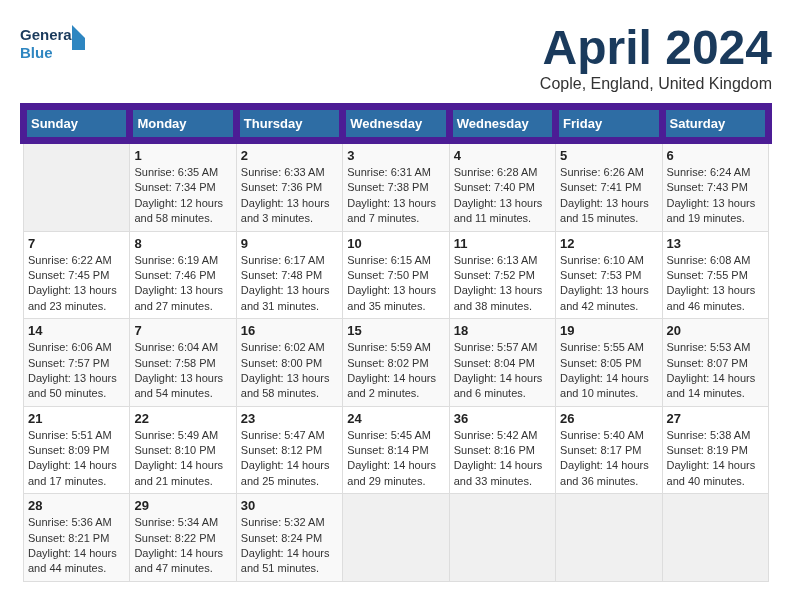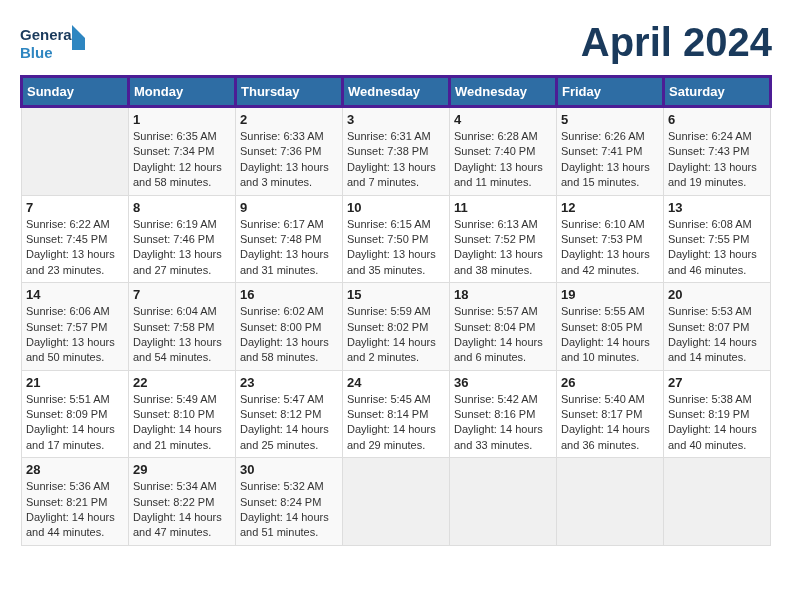--- a/index.html
+++ b/index.html
@@ -18,21 +18,21 @@
     }
     .logo {
       display: flex;
       align-items: center;
       gap: 4px;
     }
     .title-area {
       text-align: right;
     }
     .main-title {
-      font-size: 40px;
+      font-size: 48px;
       font-weight: bold;
       color: #1a3a5c;
     }
     .subtitle {
       font-size: 16px;
       color: #333;
     }
     table {
       width: 100%;
       border-collapse: collapse;
@@ -40,21 +40,21 @@
     }
     thead tr {
       background-color: #2e6da4;
       color: #fff;
     }
     thead th {
       padding: 6px 4px;
       text-align: left;
       font-size: 13px;
       font-weight: bold;
-      border: 3px solid #4c1d95;
+      border: 7px solid #4c1d95;
     }
     tbody tr {
       border-bottom: 1px solid #ccc;
     }
     tbody td {
       padding: 4px 4px 4px 4px;
       vertical-align: top;
       border: 1px solid #ddd;
       color: #222;
       min-width: 100px;
@@ -87,20 +87,21 @@
   <div class="logo">
       <svg width="70" height="45" viewBox="0 0 70 45">
         <text x="0" y="20" font-size="15" font-weight="bold" fill="#1a3a5c" font-family="Arial">General</text>
         <text x="0" y="38" font-size="15" font-weight="bold" fill="#2e86c1" font-family="Arial">Blue</text>
         <polygon points="52,5 65,18 52,18" fill="#2e86c1"></polygon>
         <rect x="52" y="18" width="13" height="12" fill="#2e86c1"></rect>
       </svg>
     </div>
   <div class="title-area">
     <div class="main-title">April 2024</div>
+    <div class="subtitle">Cople, England, United Kingdom</div>
   </div>
 </div>
 
 <table>
   <thead>
     <tr>
     <th>Sunday</th>
         <th>Monday</th>
         <th>Thursday</th>
         <th>Wednesday</th>

